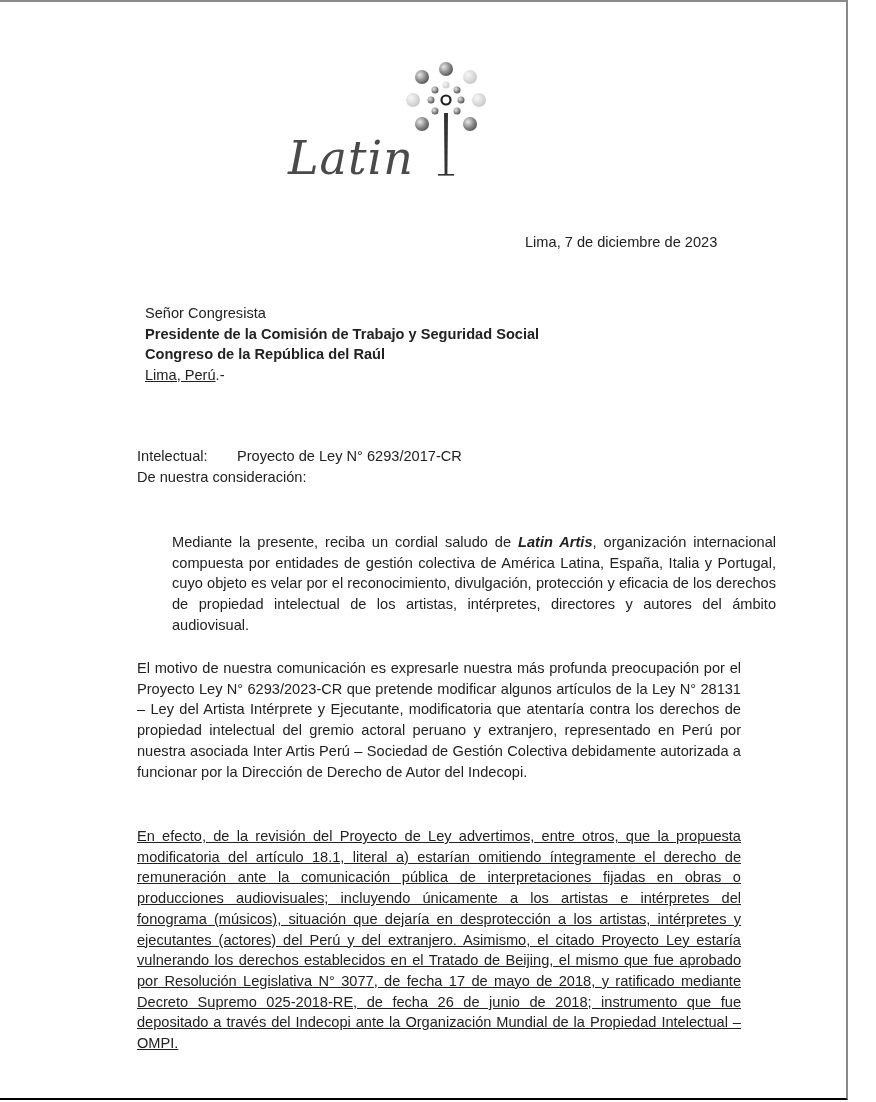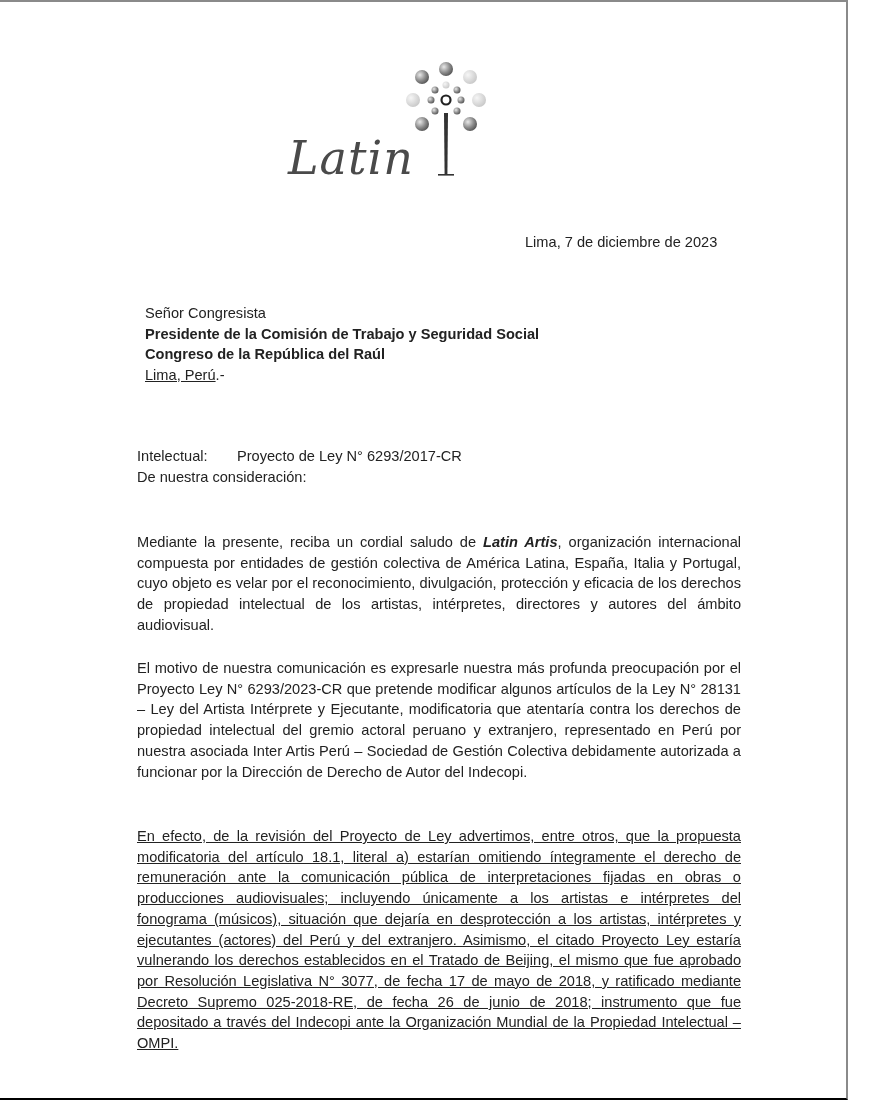--- a/index.html
+++ b/index.html
@@ -18,21 +18,21 @@
   .logo-right { left: 184px; }
   .txt { font-family: "Liberation Sans", sans-serif; font-size: 14.6px; color: #222; }
   .date { position: absolute; left: 525px; top: 232px; }
   .addr { position: absolute; left: 145px; top: 301px; line-height: 20.5px; }
   .addr .b { font-weight: bold; }
   .addr .u { text-decoration: underline; }
   .ref { position: absolute; left: 137px; top: 446px; }
   .ref .lbl { display: inline-block; width: 100px; }
   .greet { position: absolute; left: 137px; top: 467px; }
   .para { position: absolute; left: 137px; width: 604px; text-align: justify; line-height: 20.7px; margin: 0; }
-  .p1 { top: 530px; }
+  .p1 { top: 530px; margin-left: 35px; }
   .p2 { top: 656px; }
   .p3 { top: 824px; text-decoration: underline; }
   .bi { font-weight: bold; font-style: italic; }
 </style>
 </head>
 <body>
 
 <div class="page">
 
   <div class="logo">

